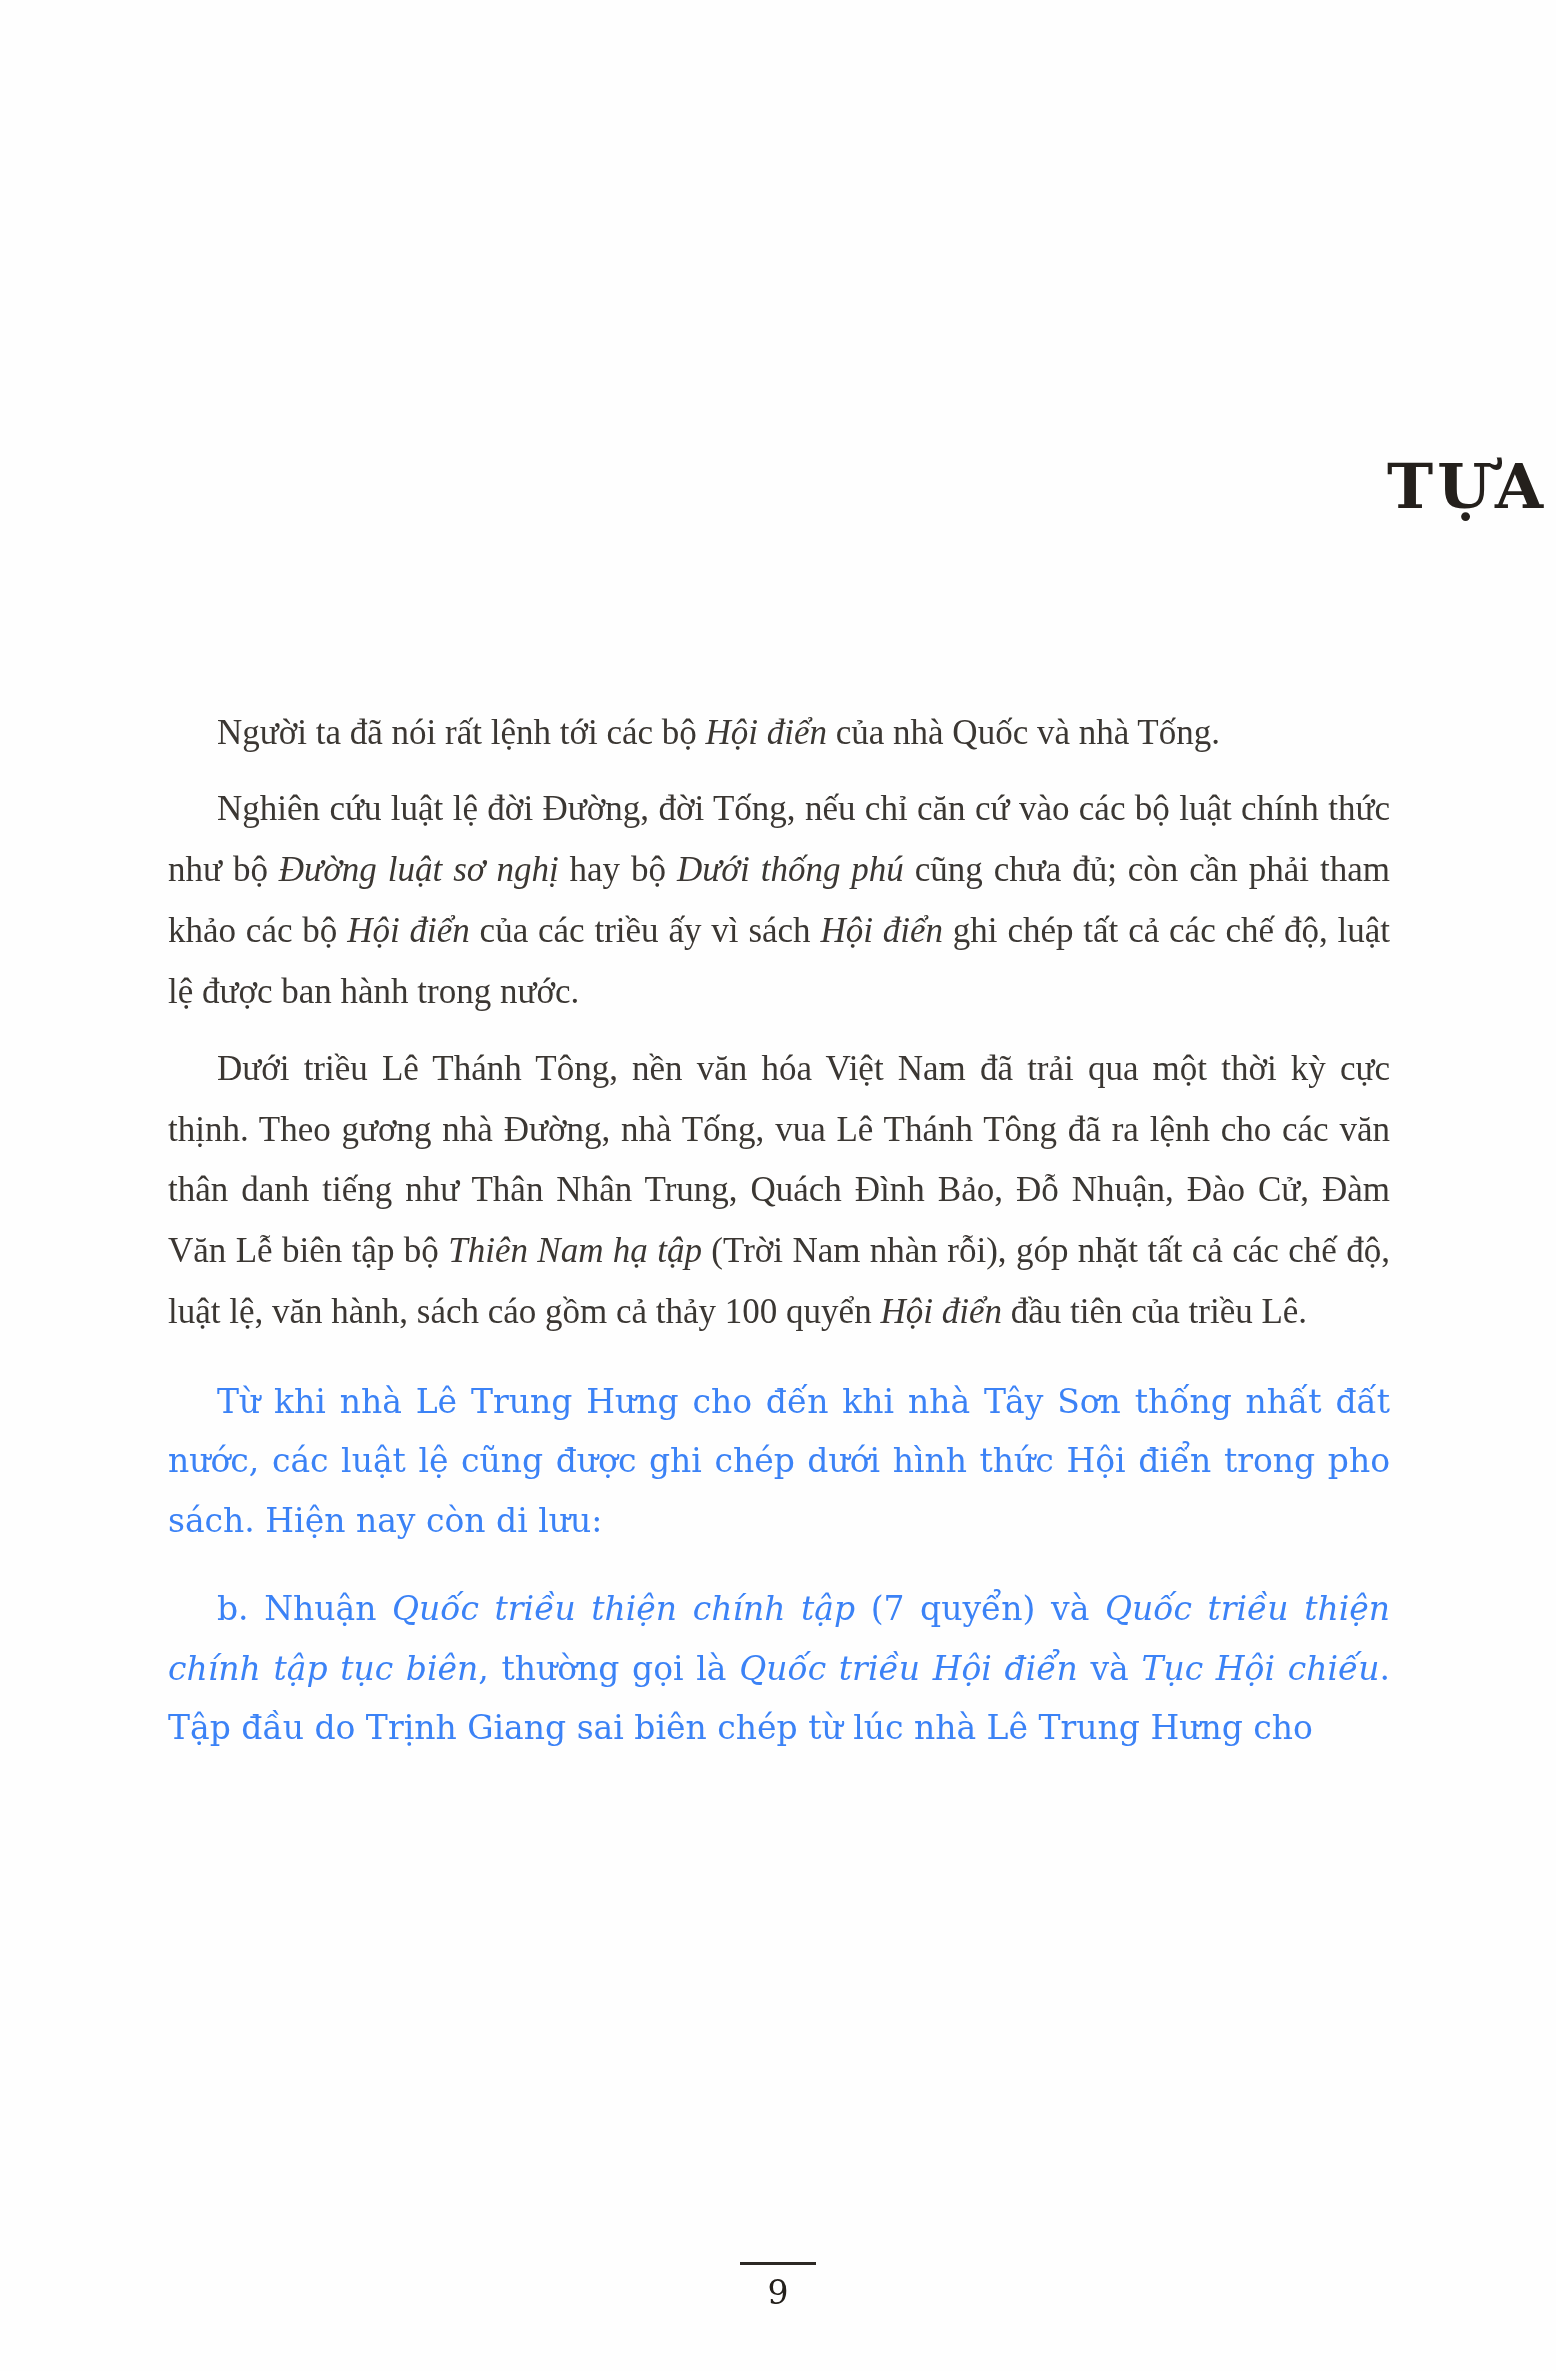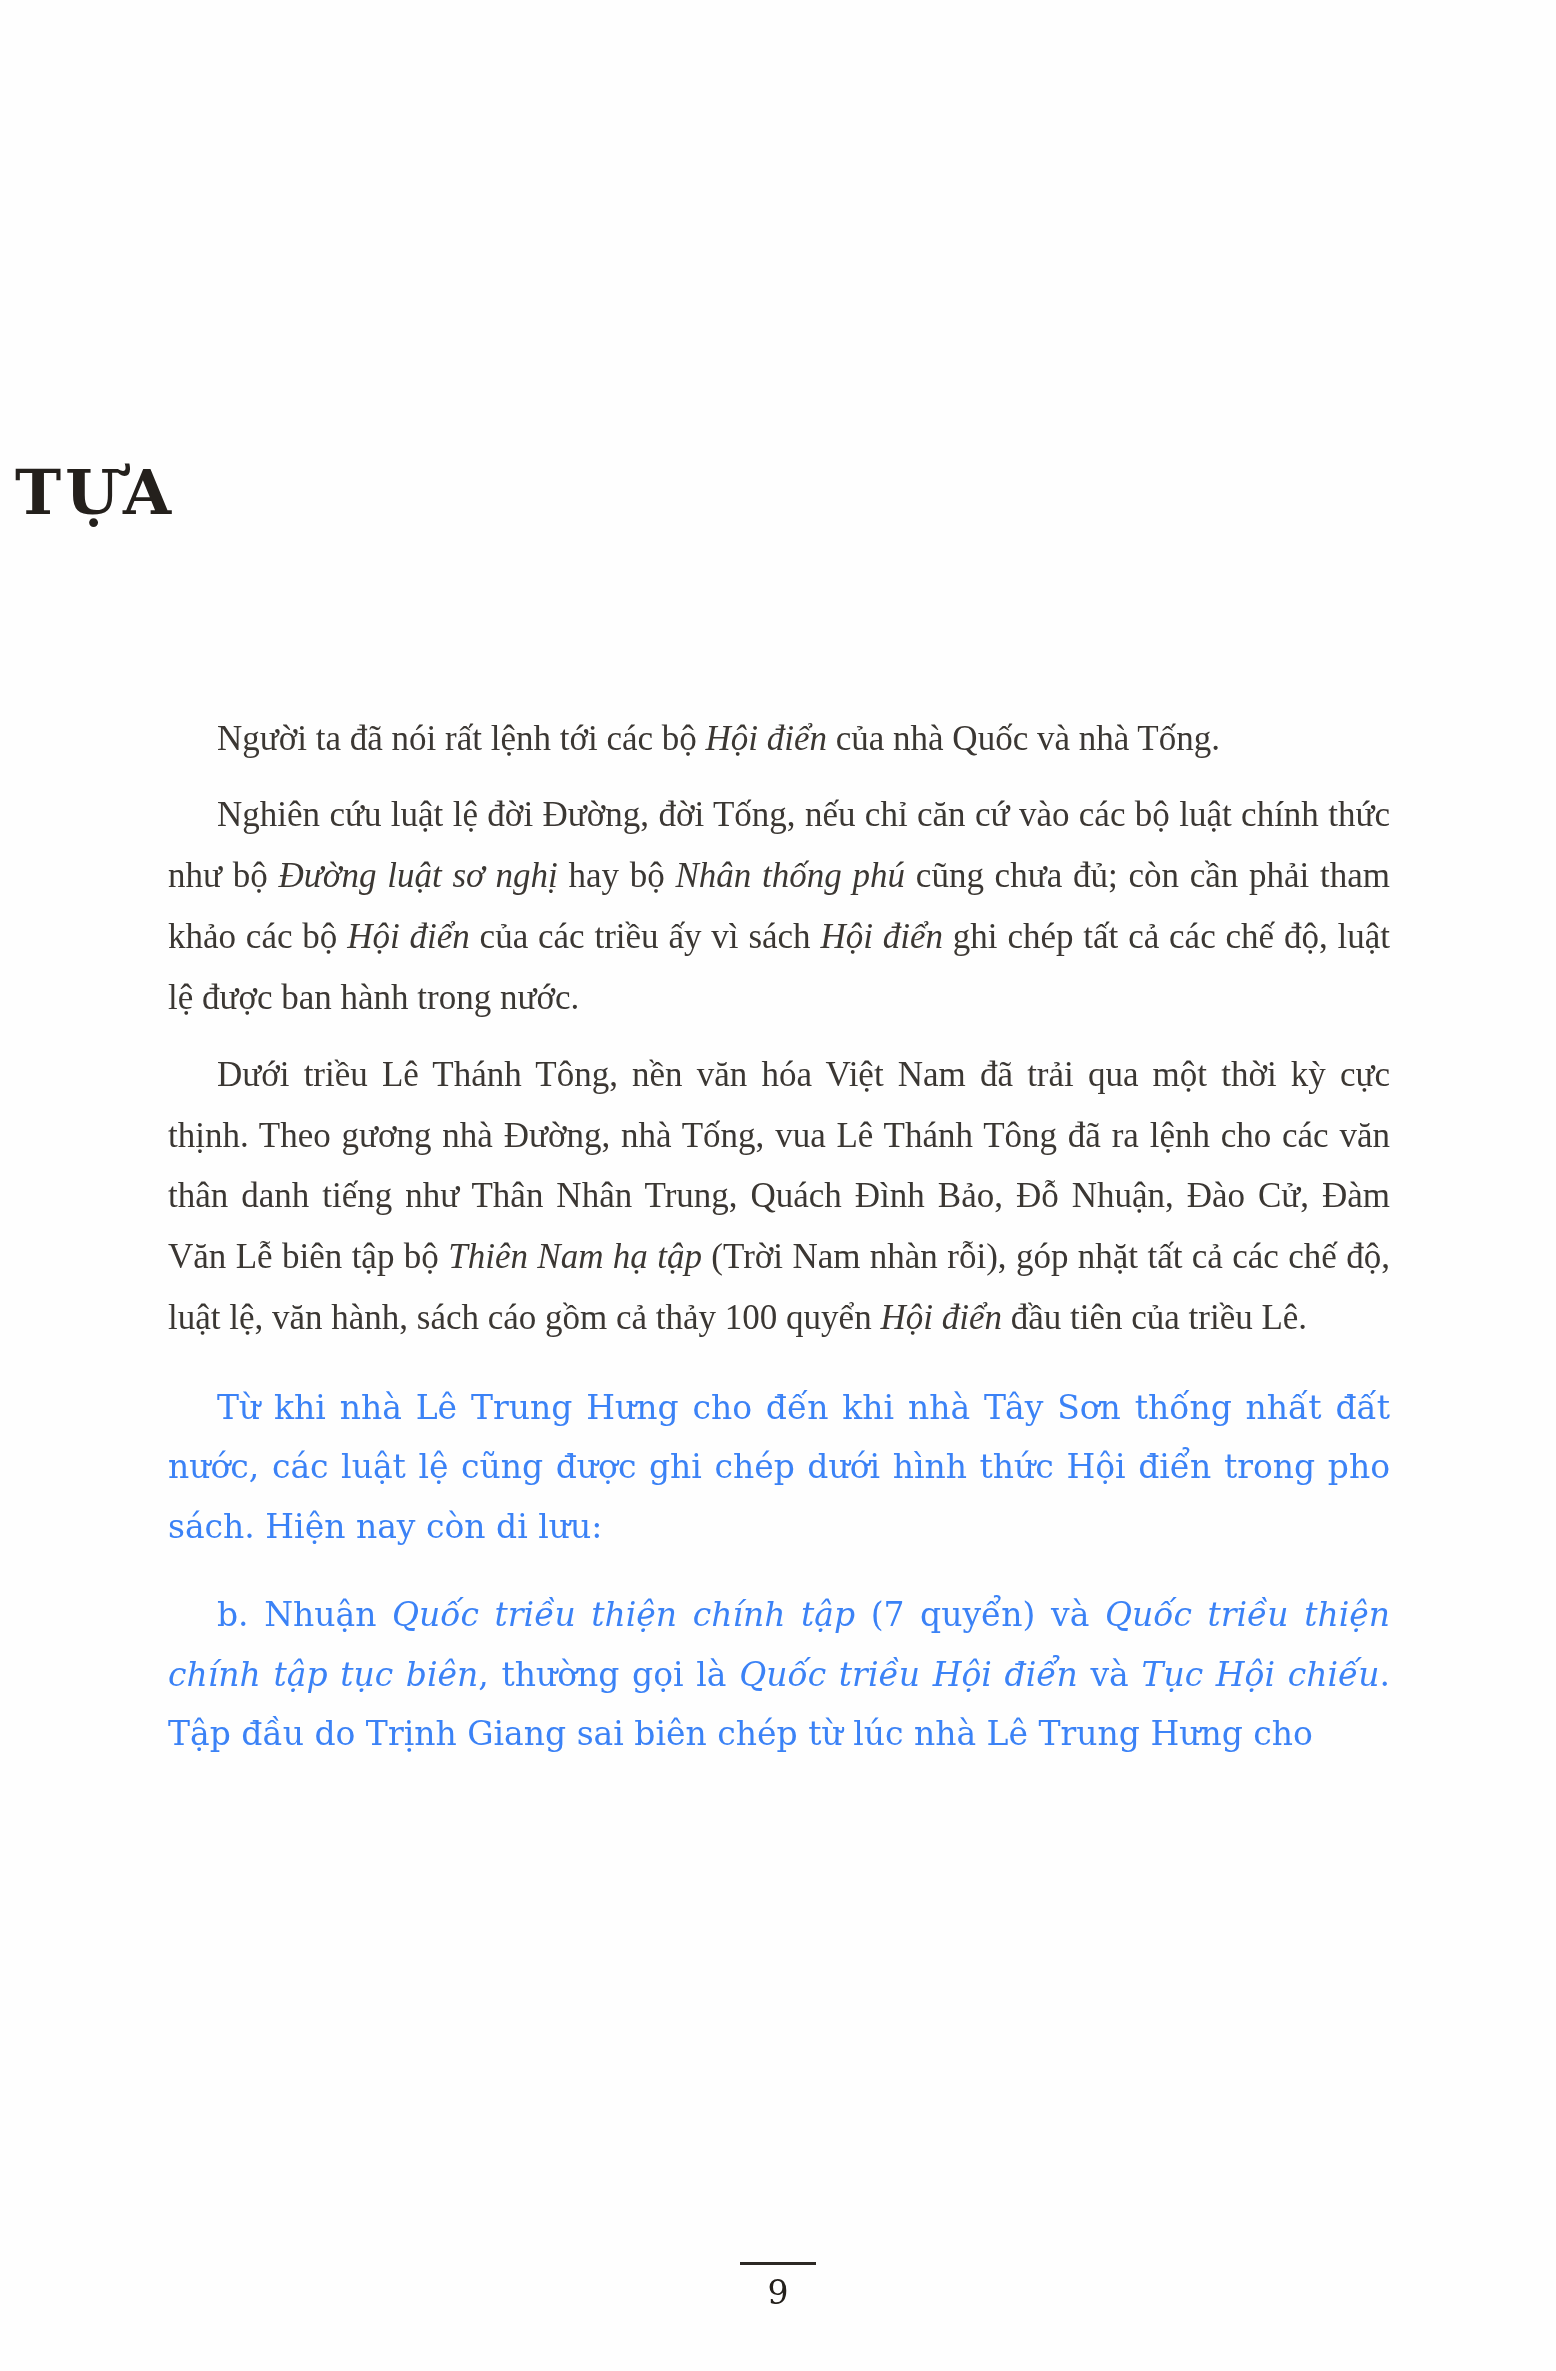--- a/index.html
+++ b/index.html
@@ -11,23 +11,23 @@
     position: relative;
     width: 1556px;
     height: 2372px;
     margin: 0 auto;
     background: #fefefe;
     font-family: "Liberation Serif", serif;
     color: #3b3733;
     overflow: hidden;
   }
   .page-title {
-    margin: 15px;
+    margin: 9px;
     padding-top: 441px;
-    text-align: left;
+    text-align: right;
     font-family: "DejaVu Serif", serif;
     font-size: 62px;
     font-weight: bold;
     letter-spacing: 3.9px;
     color: #24201c;
   }
   .body-text {
     margin: 180px 166px 0 168px;
     font-size: 35px;
     line-height: 1.74;
@@ -68,21 +68,21 @@
 </style>
 </head>
 <body>
 
 <div class="page">
 
   <h1 class="page-title">TỰA</h1>
 
   <div class="body-text">
       <p><span>Người ta đã nói rất lệnh tới các bộ </span><em>Hội điển</em><span> của nhà Quốc và nhà Tống.</span></p>
-      <p><span>Nghiên cứu luật lệ đời Đường, đời Tống, nếu chỉ căn cứ vào các bộ luật chính thức như bộ </span><em>Đường luật sơ nghị</em><span> hay bộ </span><em>Nhân thống phú</em><span> cũng chưa đủ; còn cần phải tham khảo các bộ </span><em>Hội điển</em><span> của các triều ấy vì sách </span><em>Hội điển</em><span> ghi chép tất cả các chế độ, luật lệ được ban hành trong nước.</span></p>
+      <p><span>Nghiên cứu luật lệ đời Đường, đời Tống, nếu chỉ căn cứ vào các bộ luật chính thức như bộ </span><em>Đường luật sơ nghị</em><span> hay bộ </span><em>Dưới thống phú</em><span> cũng chưa đủ; còn cần phải tham khảo các bộ </span><em>Hội điển</em><span> của các triều ấy vì sách </span><em>Hội điển</em><span> ghi chép tất cả các chế độ, luật lệ được ban hành trong nước.</span></p>
       <p><span>Dưới triều Lê Thánh Tông, nền văn hóa Việt Nam đã trải qua một thời kỳ cực thịnh. Theo gương nhà Đường, nhà Tống, vua Lê Thánh Tông đã ra lệnh cho các văn thân danh tiếng như Thân Nhân Trung, Quách Đình Bảo, Đỗ Nhuận, Đào Cử, Đàm Văn Lễ biên tập bộ </span><em>Thiên Nam hạ tập</em><span> (Trời Nam nhàn rỗi), góp nhặt tất cả các chế độ, luật lệ, văn hành, sách cáo gồm cả thảy 100 quyển </span><em>Hội điển</em><span> đầu tiên của triều Lê.</span></p>
       <p class="heavy"><span>Từ khi nhà Lê Trung Hưng cho đến khi nhà Tây Sơn thống nhất đất nước, các luật lệ cũng được ghi chép dưới hình thức Hội điển trong pho sách. Hiện nay còn di lưu:</span></p>
       <p class="heavy"><span>b. Nhuận </span><em>Quốc triều thiện chính tập</em><span> (7 quyển) và </span><em>Quốc triều thiện chính tập tục biên</em><span>, thường gọi là </span><em>Quốc triều Hội điển</em><span> và </span><em>Tục Hội chiếu</em><span>. Tập đầu do Trịnh Giang sai biên chép từ lúc nhà Lê Trung Hưng cho</span></p>
     </div>
 
   <div class="page-footer">
     <div class="footer-rule"></div>
     <div class="page-number">9</div>
   </div>
 

